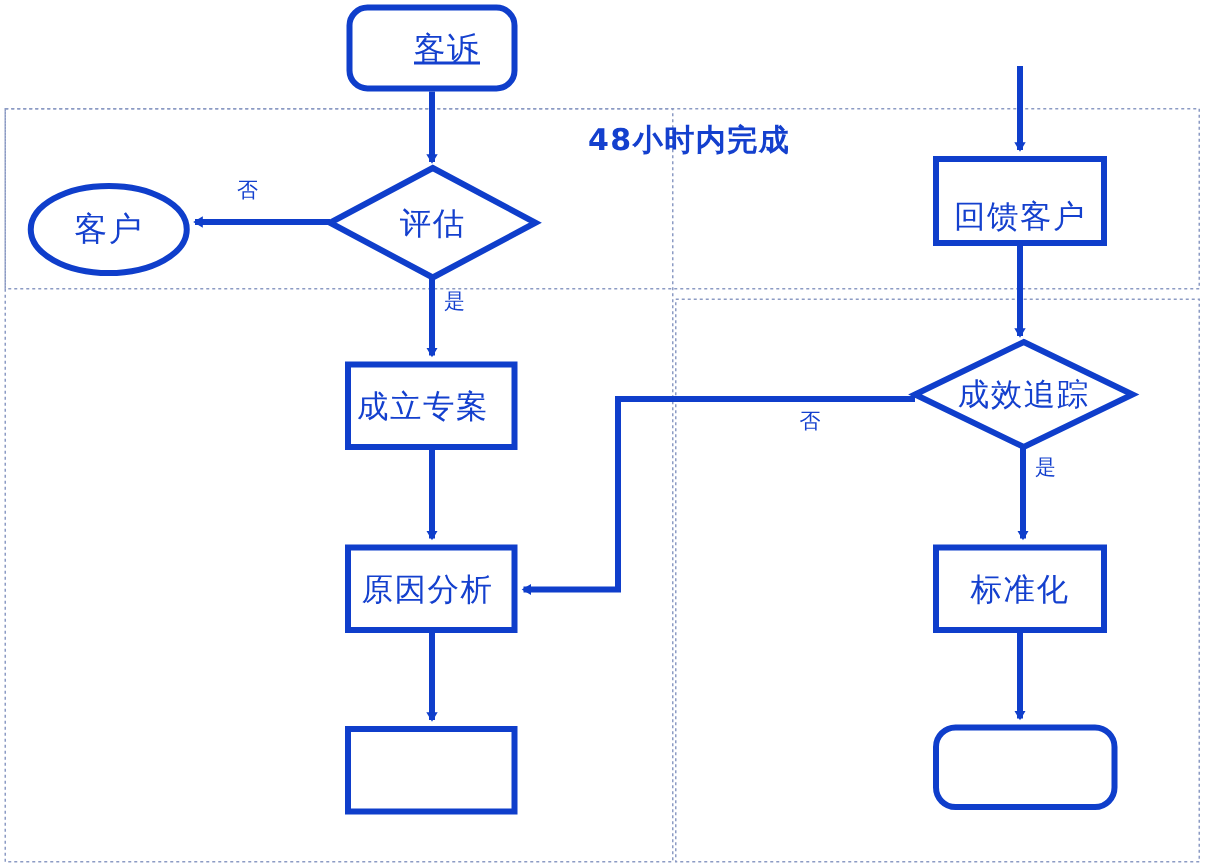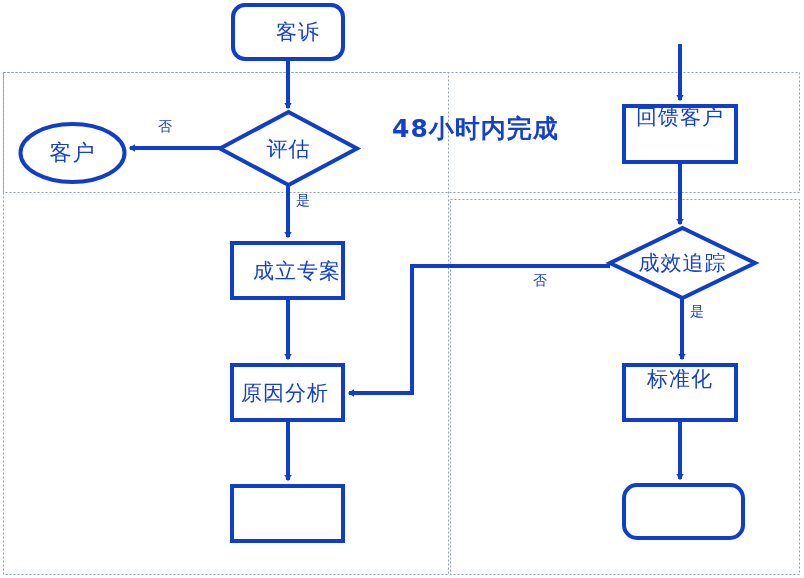--- a/index.html
+++ b/index.html
@@ -37,26 +37,25 @@
   .edge-label {
     position: absolute;
     color: #1440CE;
     font-size: 14px;
     font-family: "DejaVu Sans", "Liberation Sans", sans-serif;
     white-space: nowrap;
   }
   .group-title {
     position: absolute;
     color: #1440CE;
-    font-size: 25px;
+    font-size: 20px;
     font-weight: bold;
     font-family: "DejaVu Sans", "Liberation Sans", sans-serif;
     letter-spacing: 1px;
     white-space: nowrap;
-    margin-top: 32px;
   }
 </style>
 </head>
 <body>
 
 <div id="canvas">
 
   <svg class="layer" viewBox="0 0 804 578" xmlns="http://www.w3.org/2000/svg">
     <defs>
       <marker id="arrowhead" markerWidth="10" markerHeight="10" refX="5.2" refY="4" orient="auto" markerUnits="userSpaceOnUse">
@@ -111,36 +110,36 @@
       <polygon points="682.5,228 755,263 682.5,298 610,263"></polygon>
 
       <rect x="624" y="365" width="112" height="55"></rect>
 
       <rect x="624" y="485" width="119" height="53" rx="13" ry="13"></rect>
     </g>
   </svg>
 
   <div class="group-title" style="left:392px; top:80px;">48小时内完成</div>
 
-  <div class="node-label" style="left:231px; top:3px; width:134px; height:58px;">客诉</div>
+  <div class="node-label" style="left:231px; top:3px; width:134px; height:58px;text-decoration:underline;">客诉</div>
 
   <div class="node-label" style="left:220px; top:112px; width:137px; height:73px;">评估</div>
 
   <div class="node-label" style="left:20px; top:123px; width:105px; height:60px; font-size:22px;font-family:Liberation Serif, serif;">客户</div>
 
-  <div class="node-label" style="left:230px; top:241px; width:104px; height:59px;padding-left:15px;">成立专案</div>
+  <div class="node-label" style="left:230px; top:241px; width:104px; height:59px;">成立专案</div>
 
   <div class="node-label" style="left:230px; top:363px; width:110px; height:59px;">原因分析</div>
 
 
-  <div class="node-label" style="left:622px; top:87px; width:116px; height:60px;">回馈客户</div>
+  <div class="node-label" style="left:622px; top:114px; width:116px; height:60px;">回馈客户</div>
 
   <div class="node-label" style="left:610px; top:228px; width:145px; height:70px;">成效追踪</div>
 
-  <div class="node-label" style="left:622px; top:349px; width:116px; height:59px;">标准化</div>
+  <div class="node-label" style="left:622px; top:363px; width:116px; height:59px;">标准化</div>
 
 
   <div class="edge-label" style="left:158px; top:118px;">否</div>
 
   <div class="edge-label" style="left:296px; top:192px;">是</div>
 
   <div class="edge-label" style="left:533px; top:272px;">否</div>
 
   <div class="edge-label" style="left:690px; top:303px;">是</div>
 

